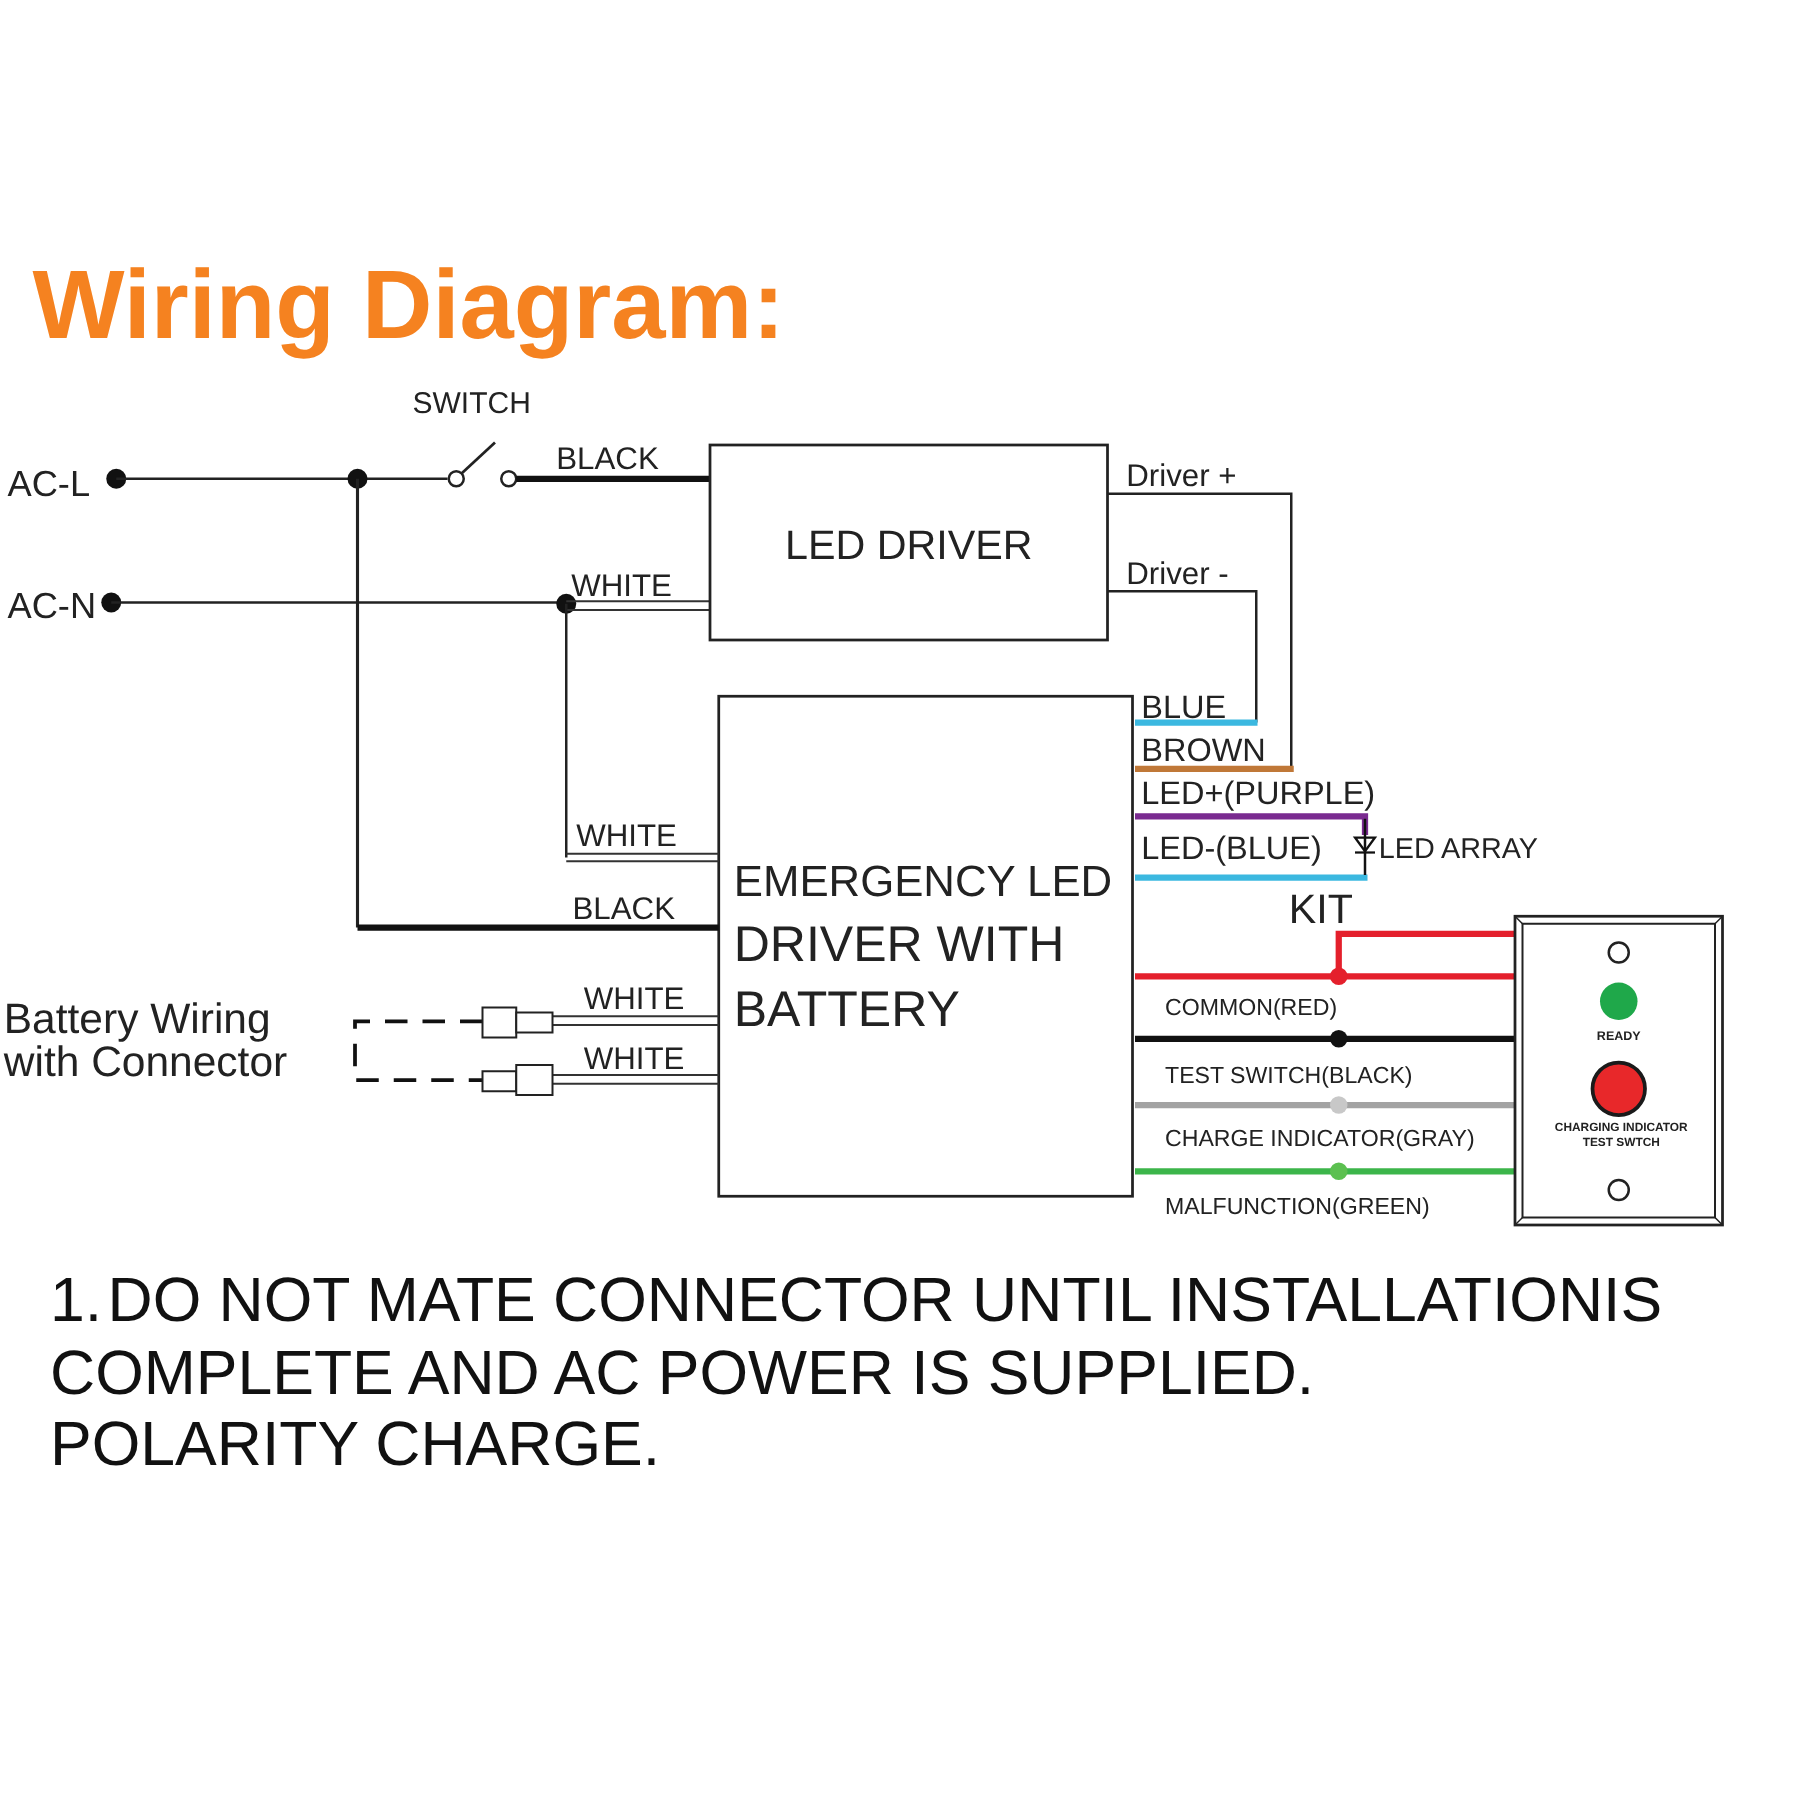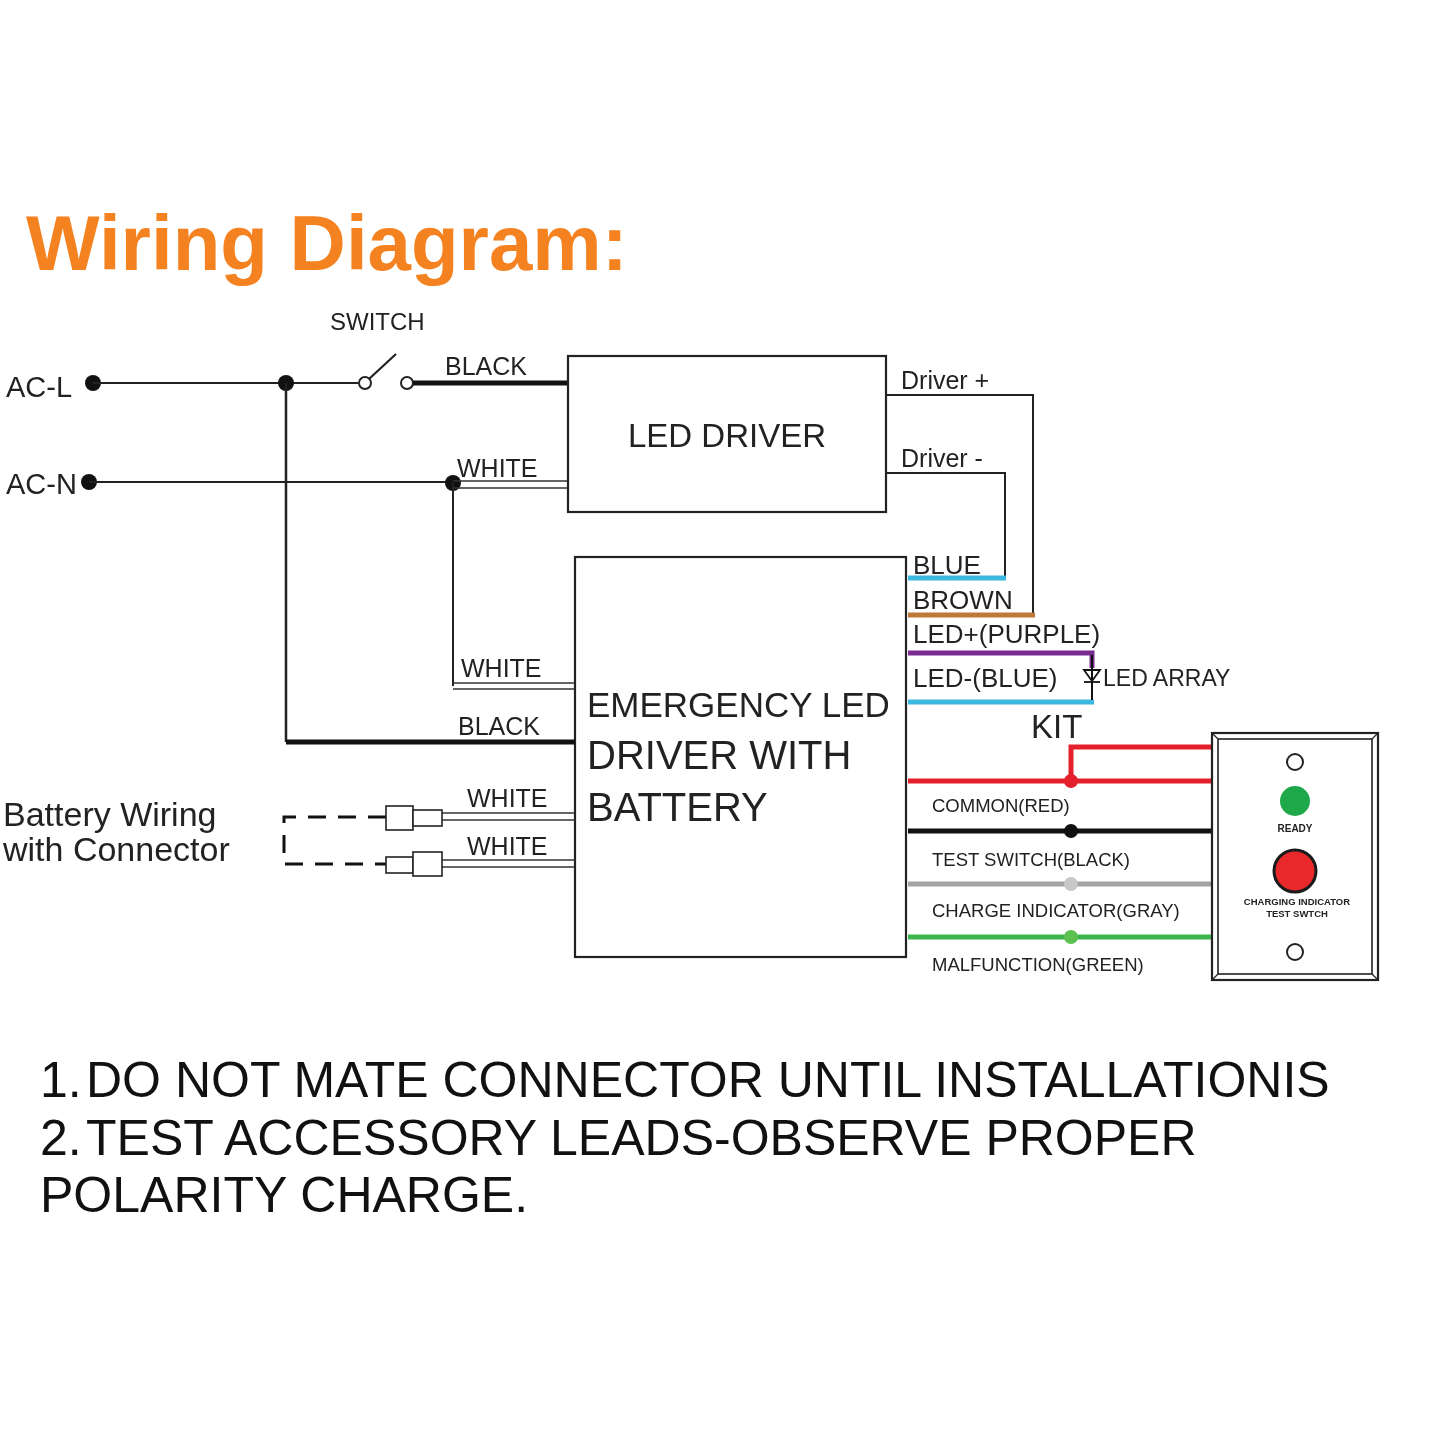--- a/index.html
+++ b/index.html
@@ -1,20 +1,20 @@
 <!DOCTYPE html>
 <html><head>
 <meta charset="utf-8">
 <style>
   html, body { margin: 0; padding: 0; background: #ffffff; }
   body { width: 1444px; height: 1444px; position: relative; overflow: hidden; font-family: "Liberation Sans", sans-serif; }
   #diagram { position: absolute; left: 0; top: 0; }
   .lbl { font-family: "Liberation Sans", sans-serif; fill: #222; }
   .title { font-family: "Liberation Sans", sans-serif; font-weight: bold; }
-  .notes { position: absolute; left: 40px; top: 1052px; width: 1404px; font-family: "Liberation Sans", sans-serif; font-size: 50px; line-height: 57.5px; color: #111; }
+  .notes { position: absolute; left: 40px; top: 1012px; width: 1404px; font-family: "Liberation Sans", sans-serif; font-size: 50px; line-height: 57.5px; color: #111; }
   .note { display: block; white-space: nowrap; }
   .note .num { display: inline-block; width: 46px; }
 </style>
 </head>
 <body>
 
 <svg id="diagram" width="1444" height="1444" viewBox="0 0 1444 1444" xmlns="http://www.w3.org/2000/svg">
 
   <text class="title" id="titleText" x="26" y="270" font-size="78" fill="#F58220">Wiring Diagram:</text>
 
@@ -148,17 +148,15 @@
     <text class="lbl" x="1297" y="905" font-size="9.5" text-anchor="middle" font-weight="bold" fill="#444">CHARGING INDICATOR</text>
     <text class="lbl" x="1297" y="917" font-size="9.5" text-anchor="middle" font-weight="bold" fill="#444">TEST SWTCH</text>
     <circle cx="1295" cy="952" r="8" fill="#fff" stroke="#222" stroke-width="2"></circle>
   </g>
 </svg>
 
 <div class="notes">
   <div class="note">
     <span class="num">1.</span><span>DO NOT MATE CONNECTOR UNTIL INSTALLATIONIS</span>
   </div>
-  <div class="note">
-    <span class="num">2.</span><span>TEST ACCESSORY LEADS-OBSERVE PROPER</span>
-  </div>
+  <div class="note cont">COMPLETE AND AC POWER IS SUPPLIED.</div>
   <div class="note cont">POLARITY CHARGE.</div>
 </div>
 
 </body></html>

